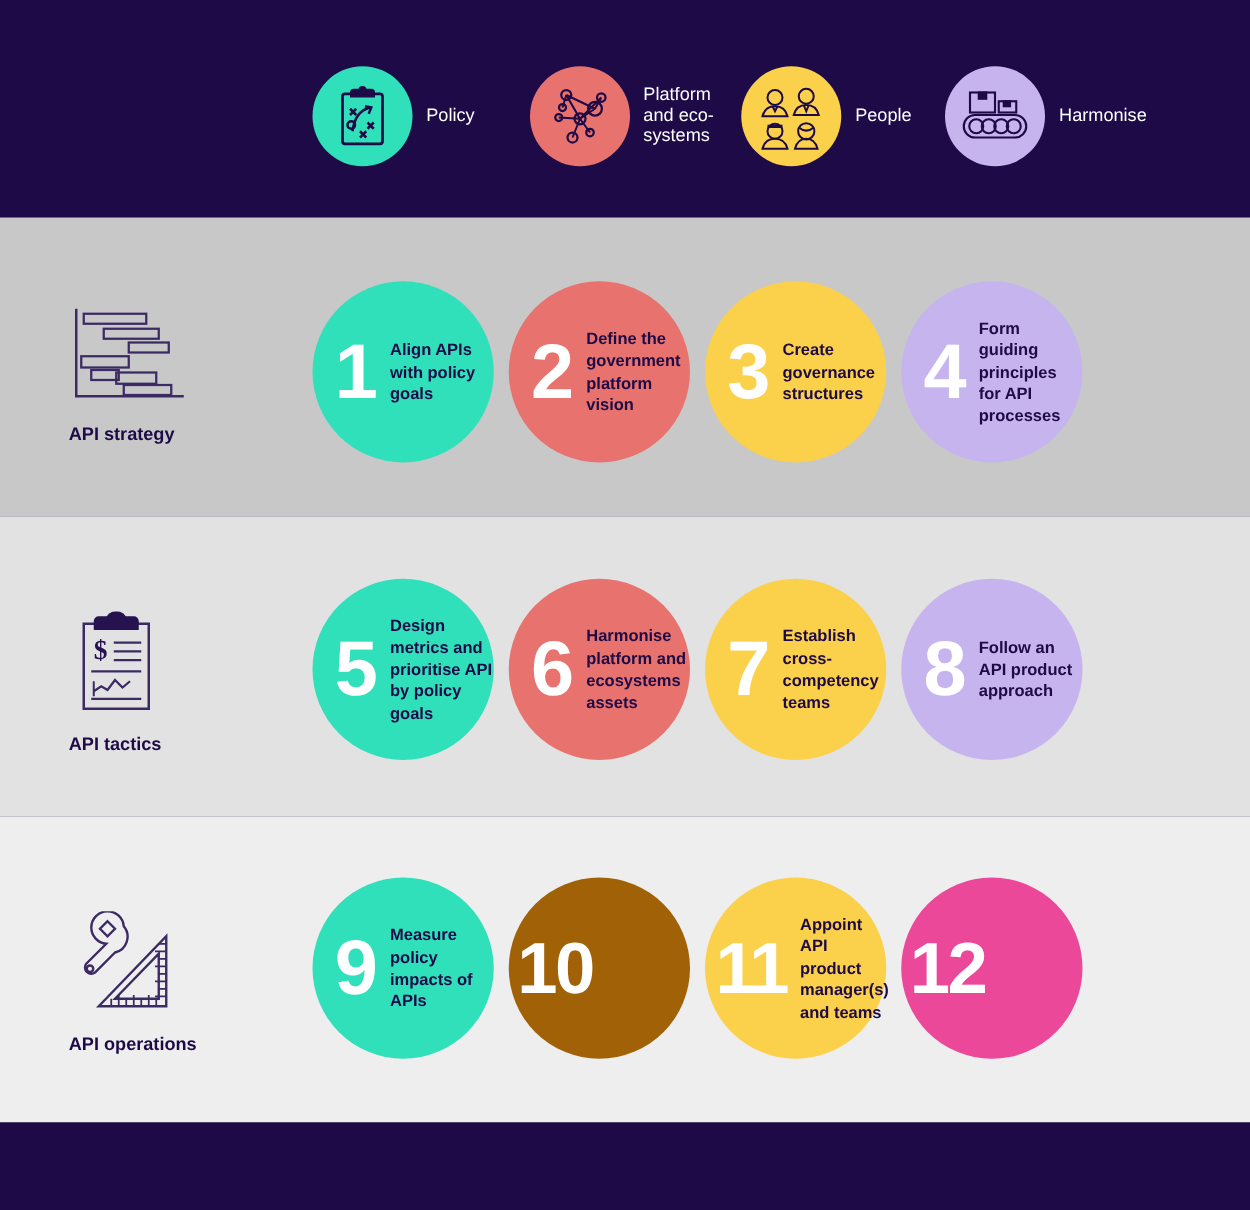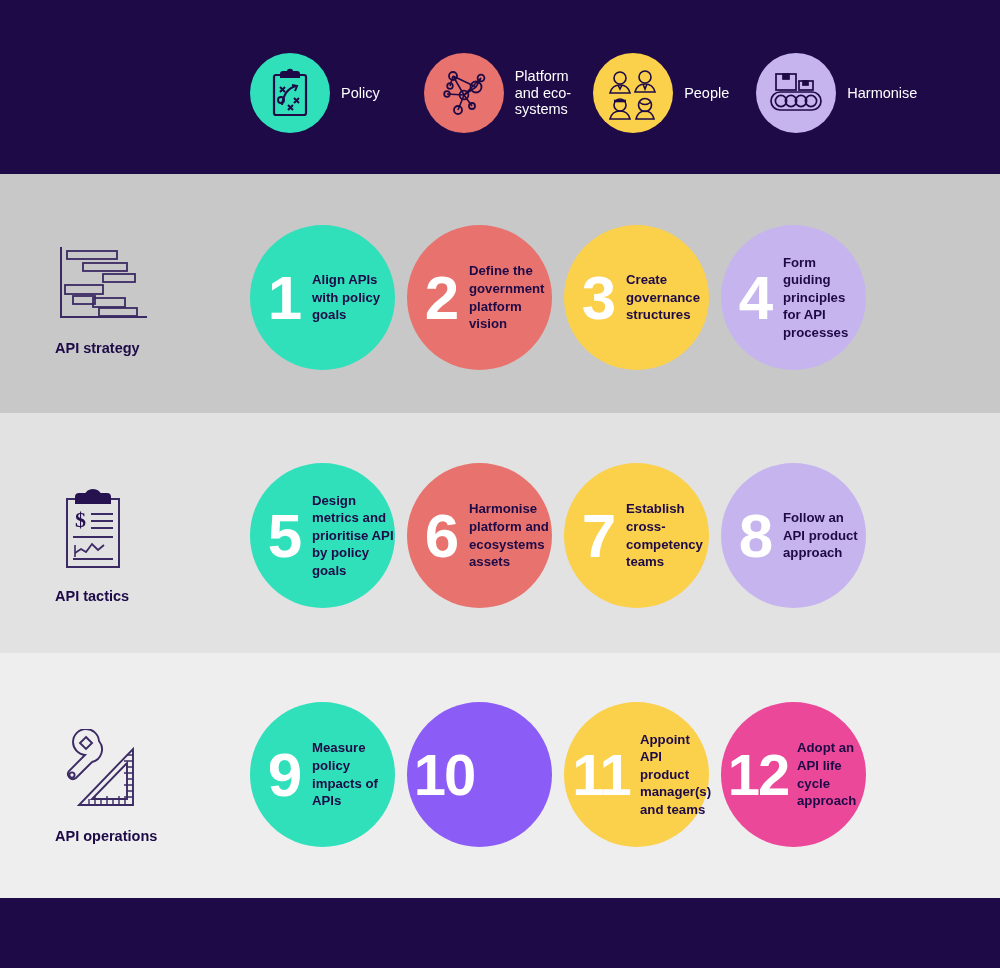--- a/index.html
+++ b/index.html
@@ -275,28 +275,27 @@
       </svg>
     </div>
     <div class="row-label-text">API operations</div>
   </div>
 
   <div class="steps" style="top:702px">
     <div class="step" style="background:#2fe0bb">
       <div class="step-num num-1digit">9</div>
       <div class="step-text">Measure policy impacts of APIs</div>
     </div>
-    <div class="step" style="background:#8b5cf6">
+    <div class="step" style="background:#a16207">
       <div class="step-num num-2digit">10</div>
     </div>
     <div class="step" style="background:#fbd04a">
       <div class="step-num num-2digit">11</div>
       <div class="step-text wide">Appoint API product manager(s) and teams</div>
     </div>
     <div class="step" style="background:#ec4899">
       <div class="step-num num-2digit">12</div>
-      <div class="step-text">Adopt an API life cycle approach</div>
     </div>
   </div>
 
   <div class="band footer"></div>
 
 </div>
 
 </body></html>

